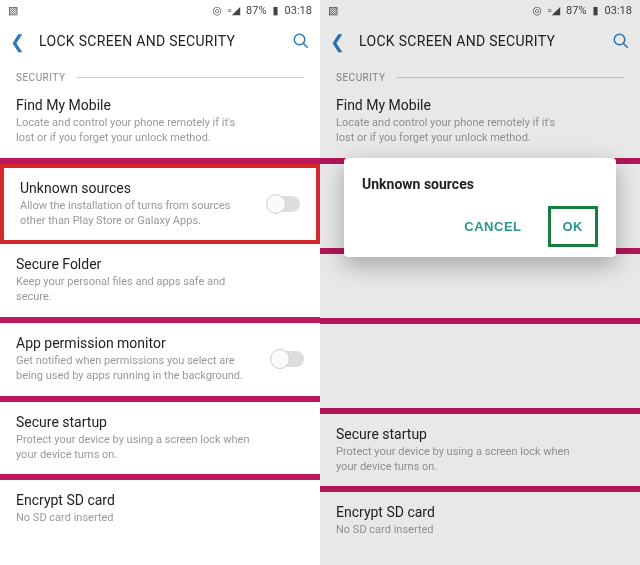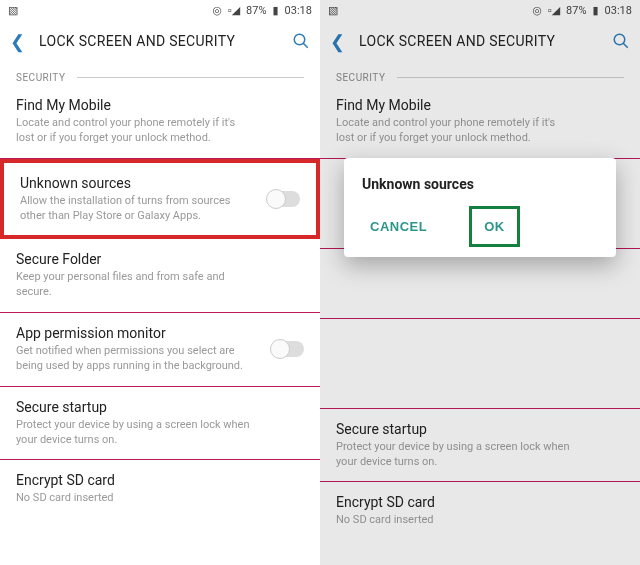--- a/index.html
+++ b/index.html
@@ -70,21 +70,21 @@
     color: #888;
     letter-spacing: 0.5px;
   }
   .section-header .line {
     flex: 1;
     height: 1px;
     background: #ccc;
   }
   .item {
     padding: 12px 16px;
-    border-bottom: 1px solid #be185d;
+    border-bottom: 6px solid #be185d;
     position: relative;
   }
   .item:last-child { border-bottom: none; }
   .item-title {
     font-size: 14px;
     color: #222;
     margin-bottom: 3px;
   }
   .item-desc {
     font-size: 11px;
@@ -138,22 +138,22 @@
     margin-bottom: 14px;
   }
   .dialog-body {
     font-size: 13px;
     line-height: 1.5;
     color: #222;
     margin-bottom: 14px;
   }
   .dialog-actions {
     display: flex;
-    justify-content: flex-start;
-    gap: 34px;
+    justify-content: flex-end;
+    gap: 18px;
     align-items: center;
   }
   .dialog-btn {
     font-size: 13px;
     font-weight: 700;
     color: #2d9688;
     background: none;
     border: none;
     padding: 6px 8px;
     letter-spacing: 0.5px;
@@ -200,21 +200,21 @@
   </div>
 
   <div class="item highlight-box">
     <div class="item-title">Unknown sources</div>
     <div class="item-desc">Allow the installation of turns from sources other than Play Store or Galaxy Apps.</div>
     <div class="toggle"></div>
   </div>
 
   <div class="item">
     <div class="item-title">Secure Folder</div>
-    <div class="item-desc">Keep your personal files and from safe and secure.</div>
+    <div class="item-desc">Keep your personal files and apps safe and secure.</div>
   </div>
 
   <div class="item">
     <div class="item-title">App permission monitor</div>
     <div class="item-desc">Get notified when permissions you select are being used by apps running in the background.</div>
     <div class="toggle"></div>
   </div>
 
   <div class="item">
     <div class="item-title">Secure startup</div>

